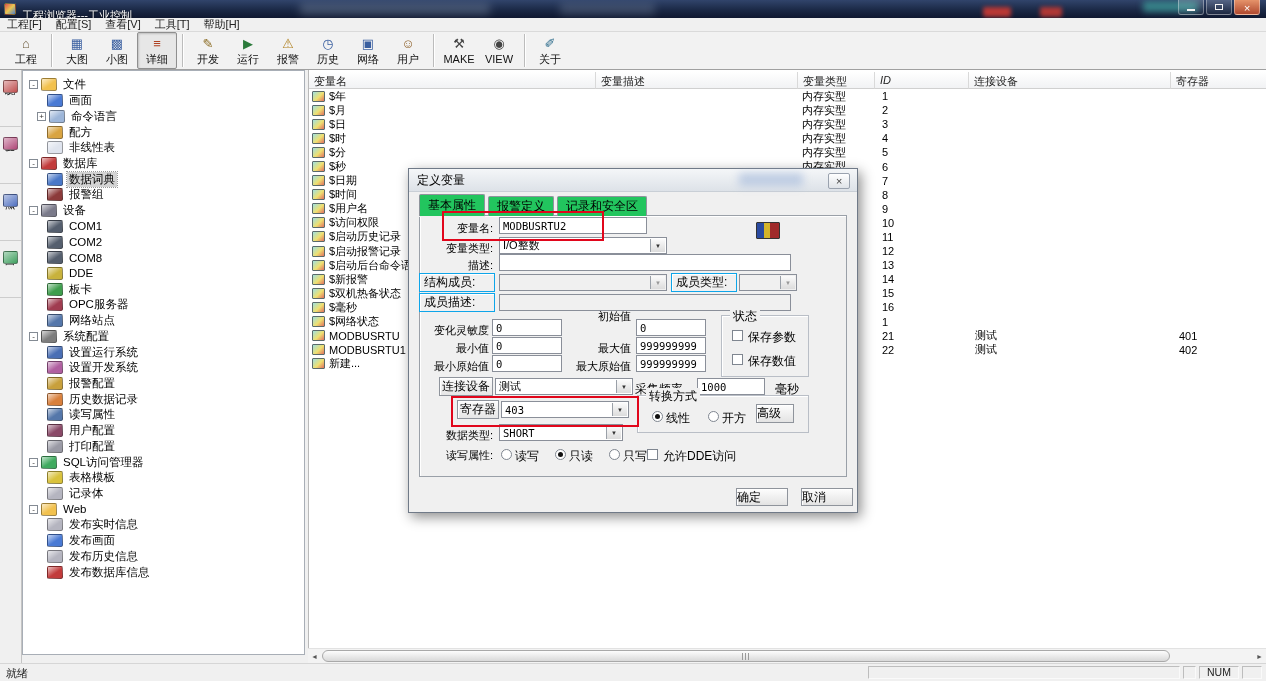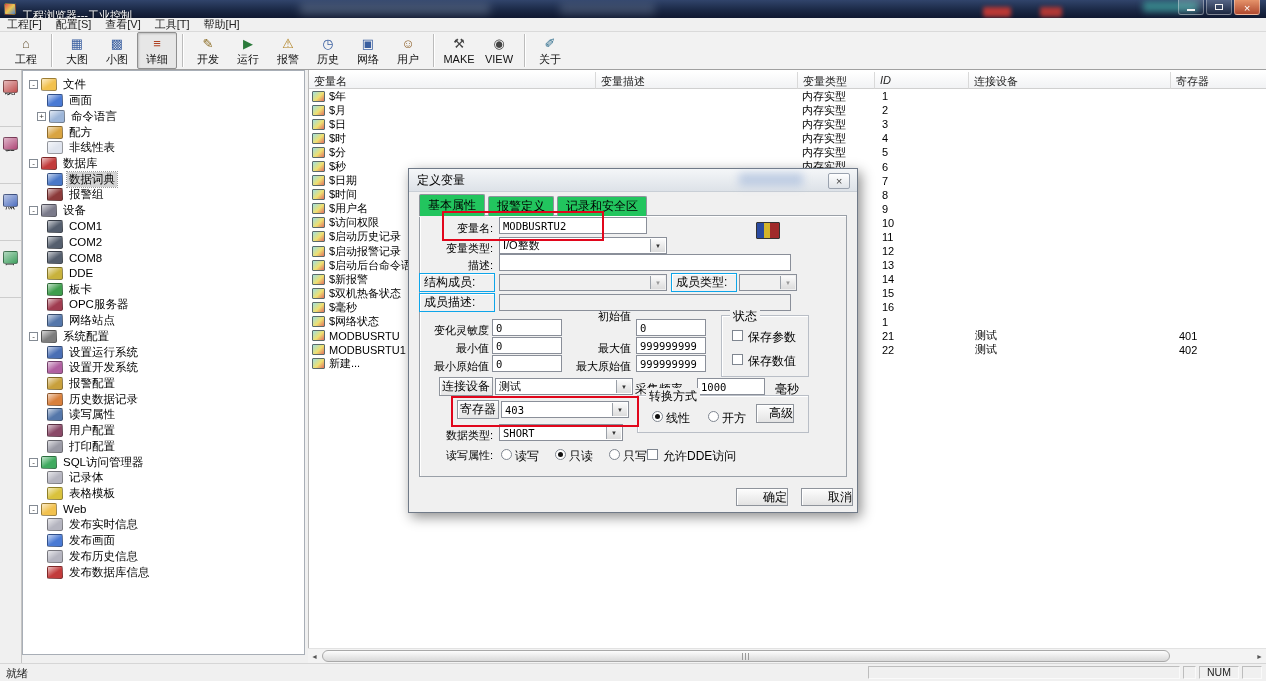--- a/index.html
+++ b/index.html
@@ -118,21 +118,21 @@
   .raised{position:absolute;height:19px;box-sizing:border-box;border:1px solid #8f949c;
     background:linear-gradient(#fcfcfc,#e6e6e6);box-shadow:inset 1px 1px 0 #fff;
     display:flex;align-items:center;justify-content:center;font-size:12px;}
   .grp{position:absolute;border:1px solid #b9bec6;box-shadow:inset 1px 1px 0 #fff;box-sizing:border-box;}
   .legend{position:absolute;top:-8px;left:8px;background:#f0f0f0;padding:0 3px;font-size:12px;}
   .cb{position:absolute;width:11px;height:11px;background:#fff;border:1px solid #7f8690;box-sizing:border-box;}
   .radio{position:absolute;width:11px;height:11px;background:#fff;border:1px solid #7f8690;border-radius:50%;box-sizing:border-box;}
   .radio.sel::after{content:"";position:absolute;left:2px;top:2px;width:5px;height:5px;background:#111;border-radius:50%;}
   .cblab{position:absolute;font-size:12px;white-space:nowrap;}
   .pbtn{position:absolute;box-sizing:border-box;border:1px solid #8f949c;background:linear-gradient(#fdfdfd,#e3e3e3);
-    display:flex;align-items:center;justify-content:flex-end;font-size:12px;box-shadow:inset 1px 1px 0 #fff;}
+    display:flex;align-items:center;justify-content:flex-start;font-size:12px;box-shadow:inset 1px 1px 0 #fff;}
   .kb-icon{position:absolute;width:24px;height:17px;border:1px solid #333;box-sizing:border-box;border-radius:1px;
     background:linear-gradient(90deg,#2a4aa0 0 30%,#d4b42a 30% 60%,#a02a2a 60%),#ddd;}
   .red-box{position:absolute;border:2px solid #e1061b;z-index:20;pointer-events:none;}
 </style>
 </head>
 <body>
 
 <div class="app">
 
   <div class="titlebar">
@@ -364,27 +364,27 @@
         <span class="tlabel">打印配置</span>
       </div>
       <div class="titem">
         <span class="tsp" style="width: 6px;"></span>
         <span class="texp">-</span>
         <span class="ticn" style="background-color: rgb(63, 170, 95);"></span>
         <span class="tlabel">SQL访问管理器</span>
       </div>
       <div class="titem">
         <span class="tsp" style="width: 24px;"></span>
+        <span class="ticn" style="background-color: rgb(217, 194, 60);"></span>
+        <span class="tlabel">表格模板</span>
+      </div>
+      <div class="titem">
+        <span class="tsp" style="width: 24px;"></span>
         <span class="ticn" style="background-color: rgb(181, 181, 192);"></span>
         <span class="tlabel">记录体</span>
-      </div>
-      <div class="titem">
-        <span class="tsp" style="width: 24px;"></span>
-        <span class="ticn" style="background-color: rgb(217, 194, 60);"></span>
-        <span class="tlabel">表格模板</span>
       </div>
       <div class="titem">
         <span class="tsp" style="width: 6px;"></span>
         <span class="texp">-</span>
         <span class="ticn" style="background-color: rgb(242, 193, 78);"></span>
         <span class="tlabel">Web</span>
       </div>
       <div class="titem">
         <span class="tsp" style="width: 24px;"></span>
         <span class="ticn" style="background-color: rgb(181, 181, 192);"></span>

